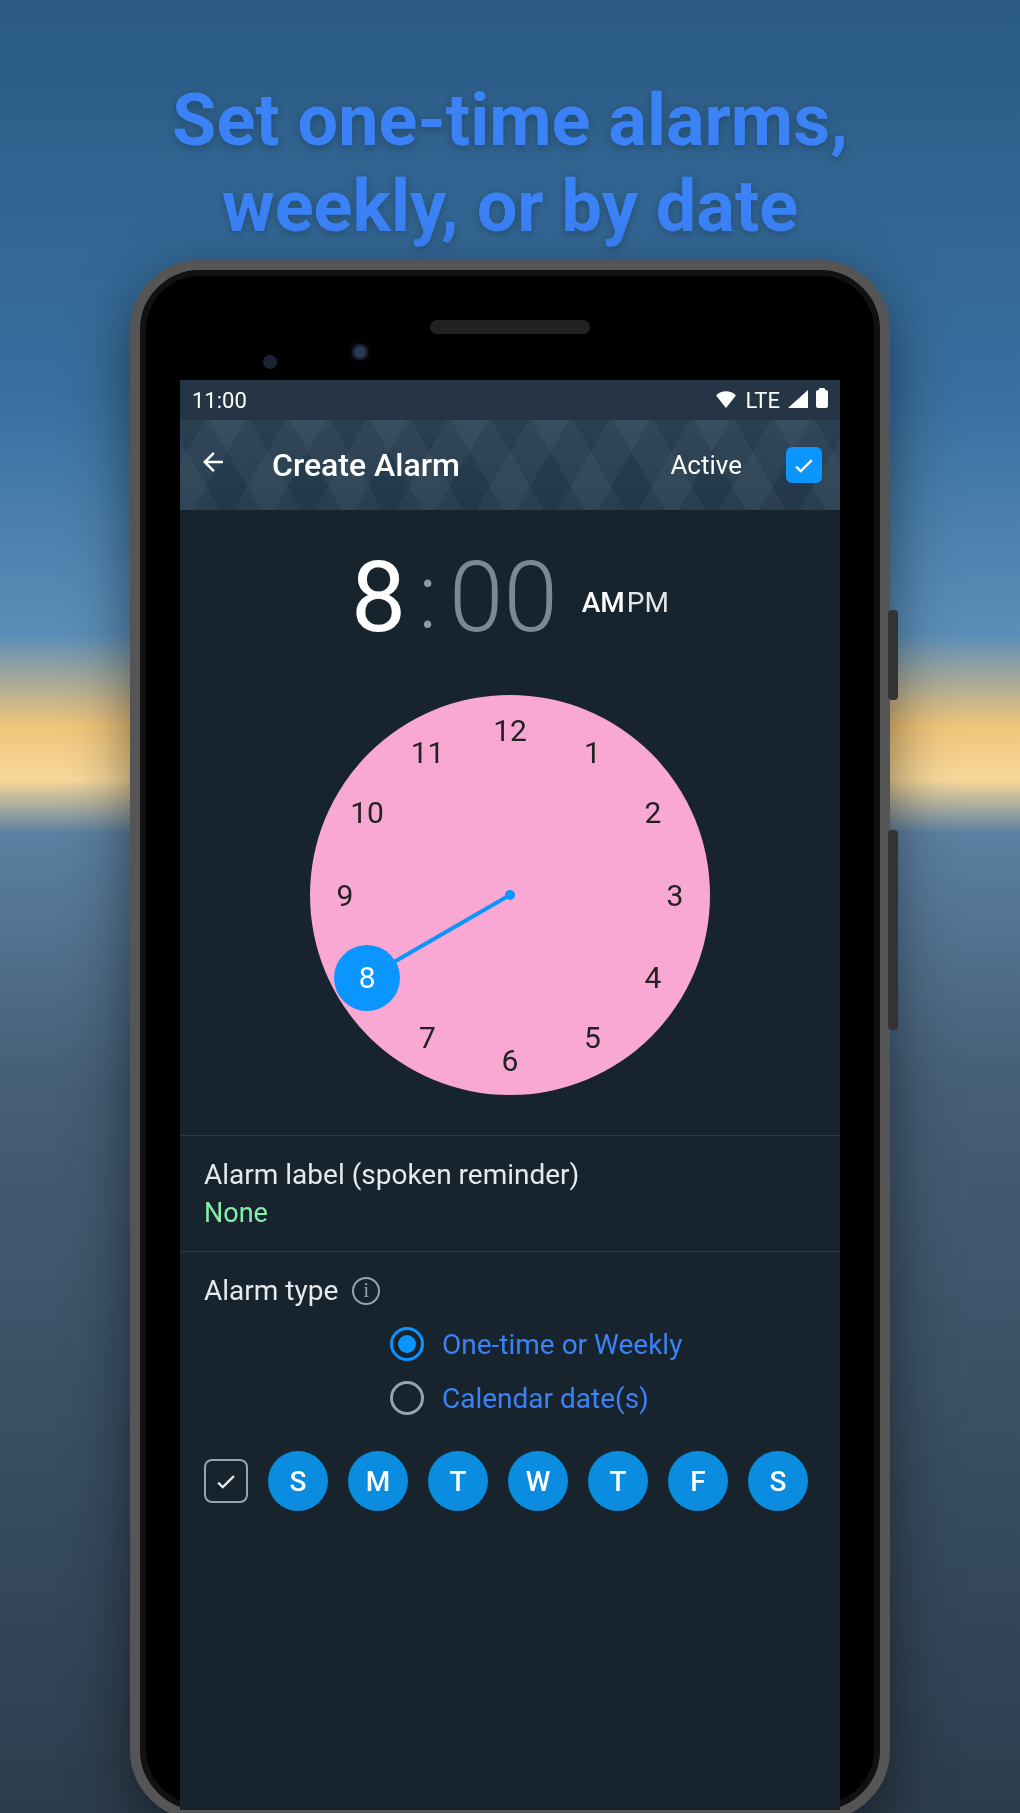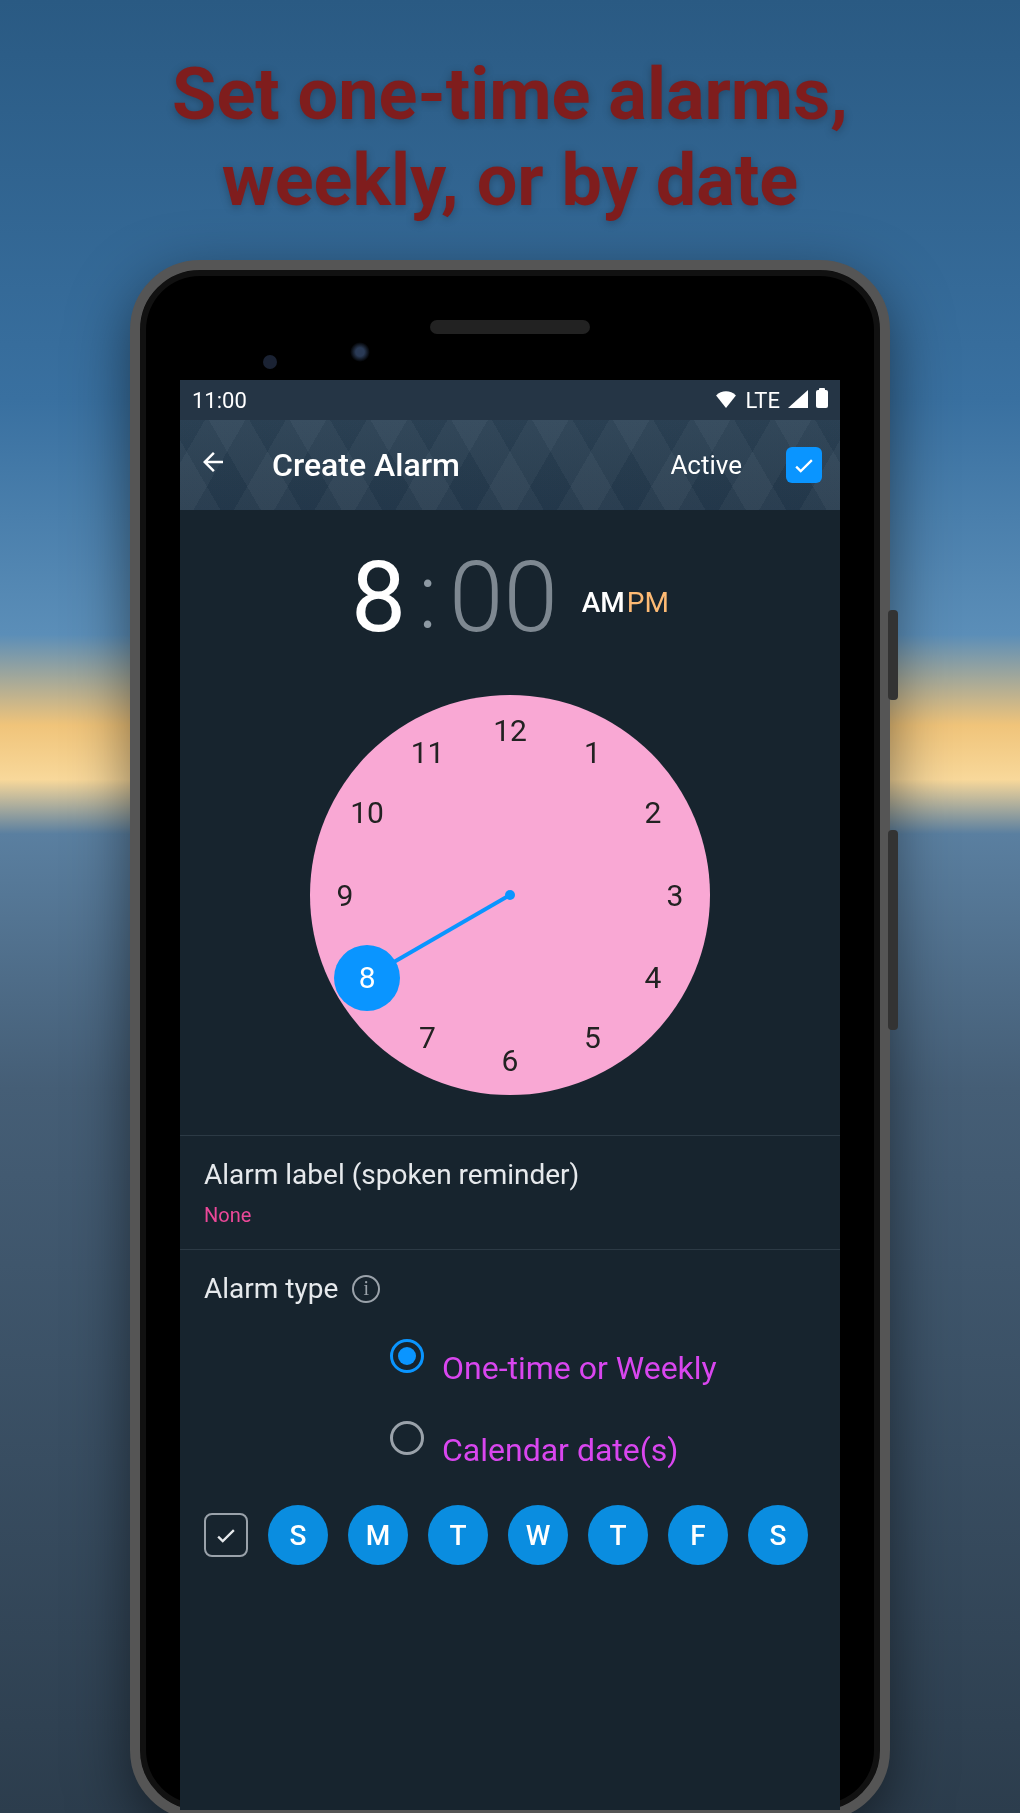--- a/index.html
+++ b/index.html
@@ -5,25 +5,25 @@
   * { box-sizing: border-box; margin: 0; padding: 0; }
   html, body { width: 1020px; height: 1813px; overflow: hidden; font-family: -apple-system, Roboto, Arial, sans-serif; }
   body {
     background: linear-gradient(to bottom,
       #2a5a83 0%, #3970a0 22%, #5b8eb8 35%,
       #f0c47a 40%, #f8d89a 43%,
       #5a7fa0 46%, #455e76 60%, #2c3d4d 100%);
     position: relative;
   }
   .headline {
-    color: #7f1d1d;
+    color: #3b82f6;
     font-size: 72px;
     font-weight: 700;
     text-align: center;
-    padding-top: 52px;
+    padding-top: 78px;
     line-height: 1.2;
     text-shadow: 0 2px 8px rgba(0,0,0,.25);
   }
   .phone {
     position: absolute;
     left: 50%;
     transform: translateX(-50%);
     top: 260px;
     width: 760px;
     height: 1560px;
@@ -106,21 +106,21 @@
   .time-row {
     display:flex; align-items:center; justify-content:center;
     gap: 12px; padding: 30px 0 10px;
     color:#fff;
   }
   .hour { font-size: 98px; font-weight:400; color:#fff; cursor:pointer;}
   .colon { font-size: 90px; color:#8d99a3; font-weight:300;}
   .minute { font-size: 98px; color:#7e8891; font-weight:300; cursor:pointer;}
   .ampm-col { display:flex; flex-direction:row; gap:2px; margin-left:12px; margin-top:10px;}
   .am { font-size:28px; color:#fff; font-weight:500; cursor:pointer;}
-  .pm { font-size:28px; color:#fdba74; cursor:pointer;}
+  .pm { font-size:28px; color:#e5e5e5; cursor:pointer;}
   .clock-wrap { display:flex; justify-content:center; padding: 30px 0 40px; }
   .clockface {
     position:relative; width: 400px; height:400px; background:#f9a8d4; border-radius:50%;
   }
   .clockface .num {
     position:absolute; width:40px; height:40px; display:flex; align-items:center; justify-content:center;
     font-size:30px; color:#222; font-weight:400;
     transform: translate(-50%,-50%);
   }
   .clockface .center-dot {
@@ -135,32 +135,32 @@
     z-index:2;
   }
   .clockface .sel {
     position:absolute; width:66px; height:66px; background:#0a95ff; border-radius:50%;
     display:flex; align-items:center; justify-content:center; color:#fff; font-size:30px;
     transform:translate(-50%,-50%); z-index:4;
   }
   .divider { height:1px; background:#2c3a45; }
   .list-item { padding: 22px 24px; }
   .li-title { color:#e6e9ec; font-size:28px; }
-  .li-sub { color:#ec4899; font-size:20px; margin-top:12px; }
+  .li-sub { color:#86efac; font-size:27px; margin-top:6px; }
   .type-head { display:flex; align-items:center; gap:14px; padding: 22px 24px 10px; }
   .type-head .li-title { font-size:28px; }
   .info-ic {
     width:28px;height:28px;border:2px solid #9aa2aa;border-radius:50%;
     display:flex;align-items:center;justify-content:center;color:#9aa2aa;font-size:20px;font-family:Georgia,serif;
   }
   .radio-row { display:flex; align-items:center; gap:18px; padding:10px 24px 10px 210px; cursor:pointer;}
   .radio { width:34px; height:34px; border-radius:50%; border:3px solid #9aa2aa; display:flex;align-items:center;justify-content:center;}
   .radio.on { border-color:#0a95ff; }
   .radio.on::after { content:""; width:18px;height:18px;background:#0a95ff;border-radius:50%; }
-  .radio-lbl { font-size:32px; color:#d946ef;margin-top:24px; }
+  .radio-lbl { font-size:28px; color:#3b82f6; }
   .days { display:flex; gap:20px; align-items:center; padding: 26px 24px 0; }
   .day-check {
     width:44px;height:44px;border:2px solid #9aa2aa;border-radius:8px;
     display:flex;align-items:center;justify-content:center;color:#e6e9ec;font-size:28px;cursor:pointer;
   }
   .day {
     width:60px;height:60px;border-radius:50%;background:#0a8de0;color:#fff;
     display:flex;align-items:center;justify-content:center;font-size:28px;font-weight:500;cursor:pointer;
   }
 </style>

